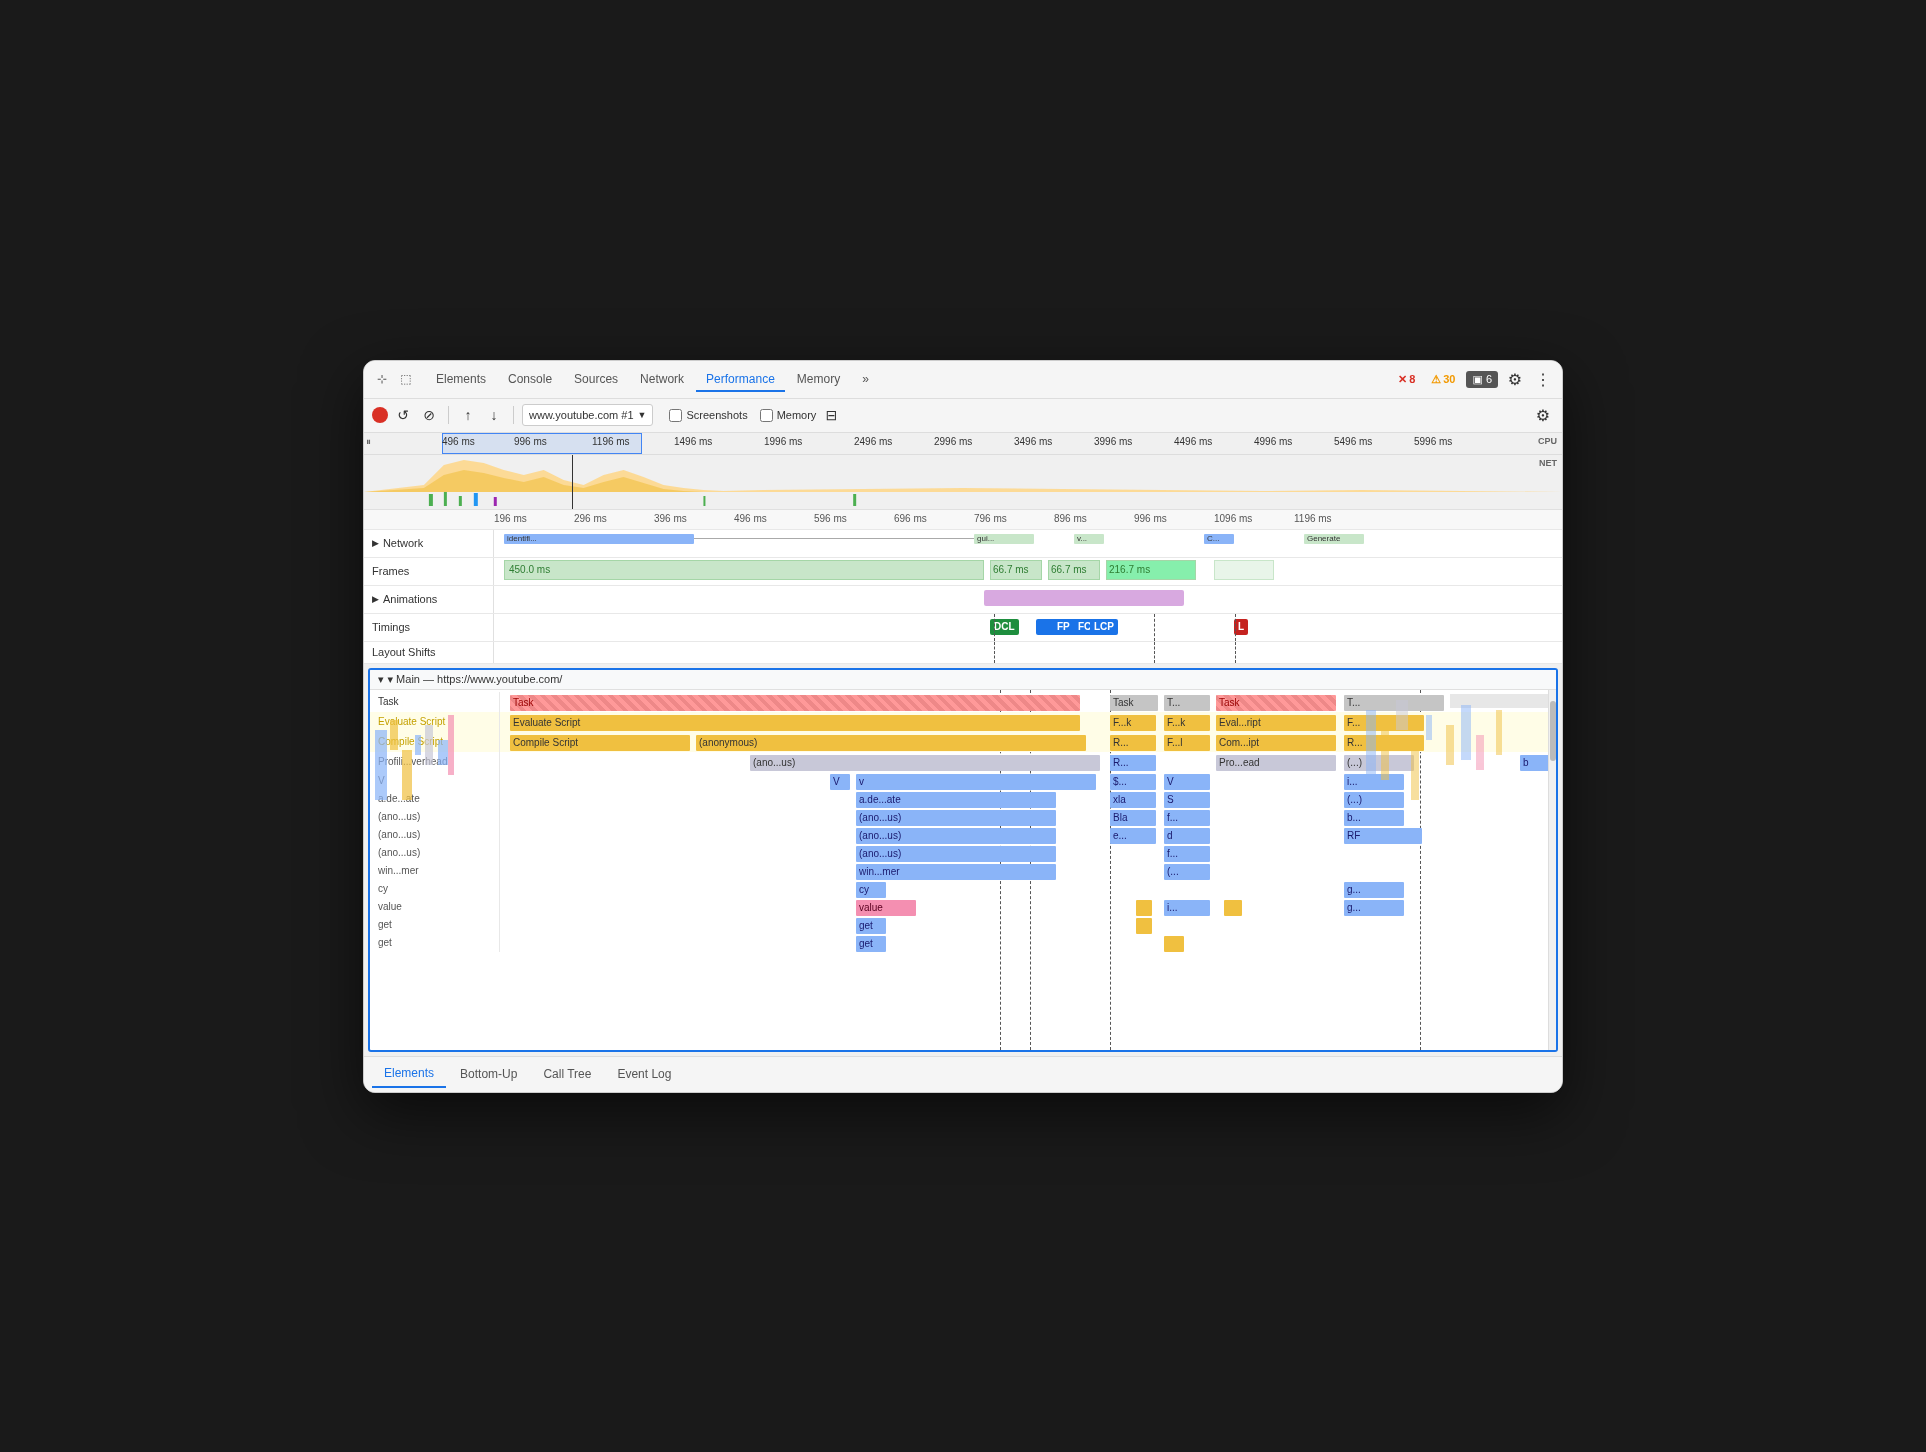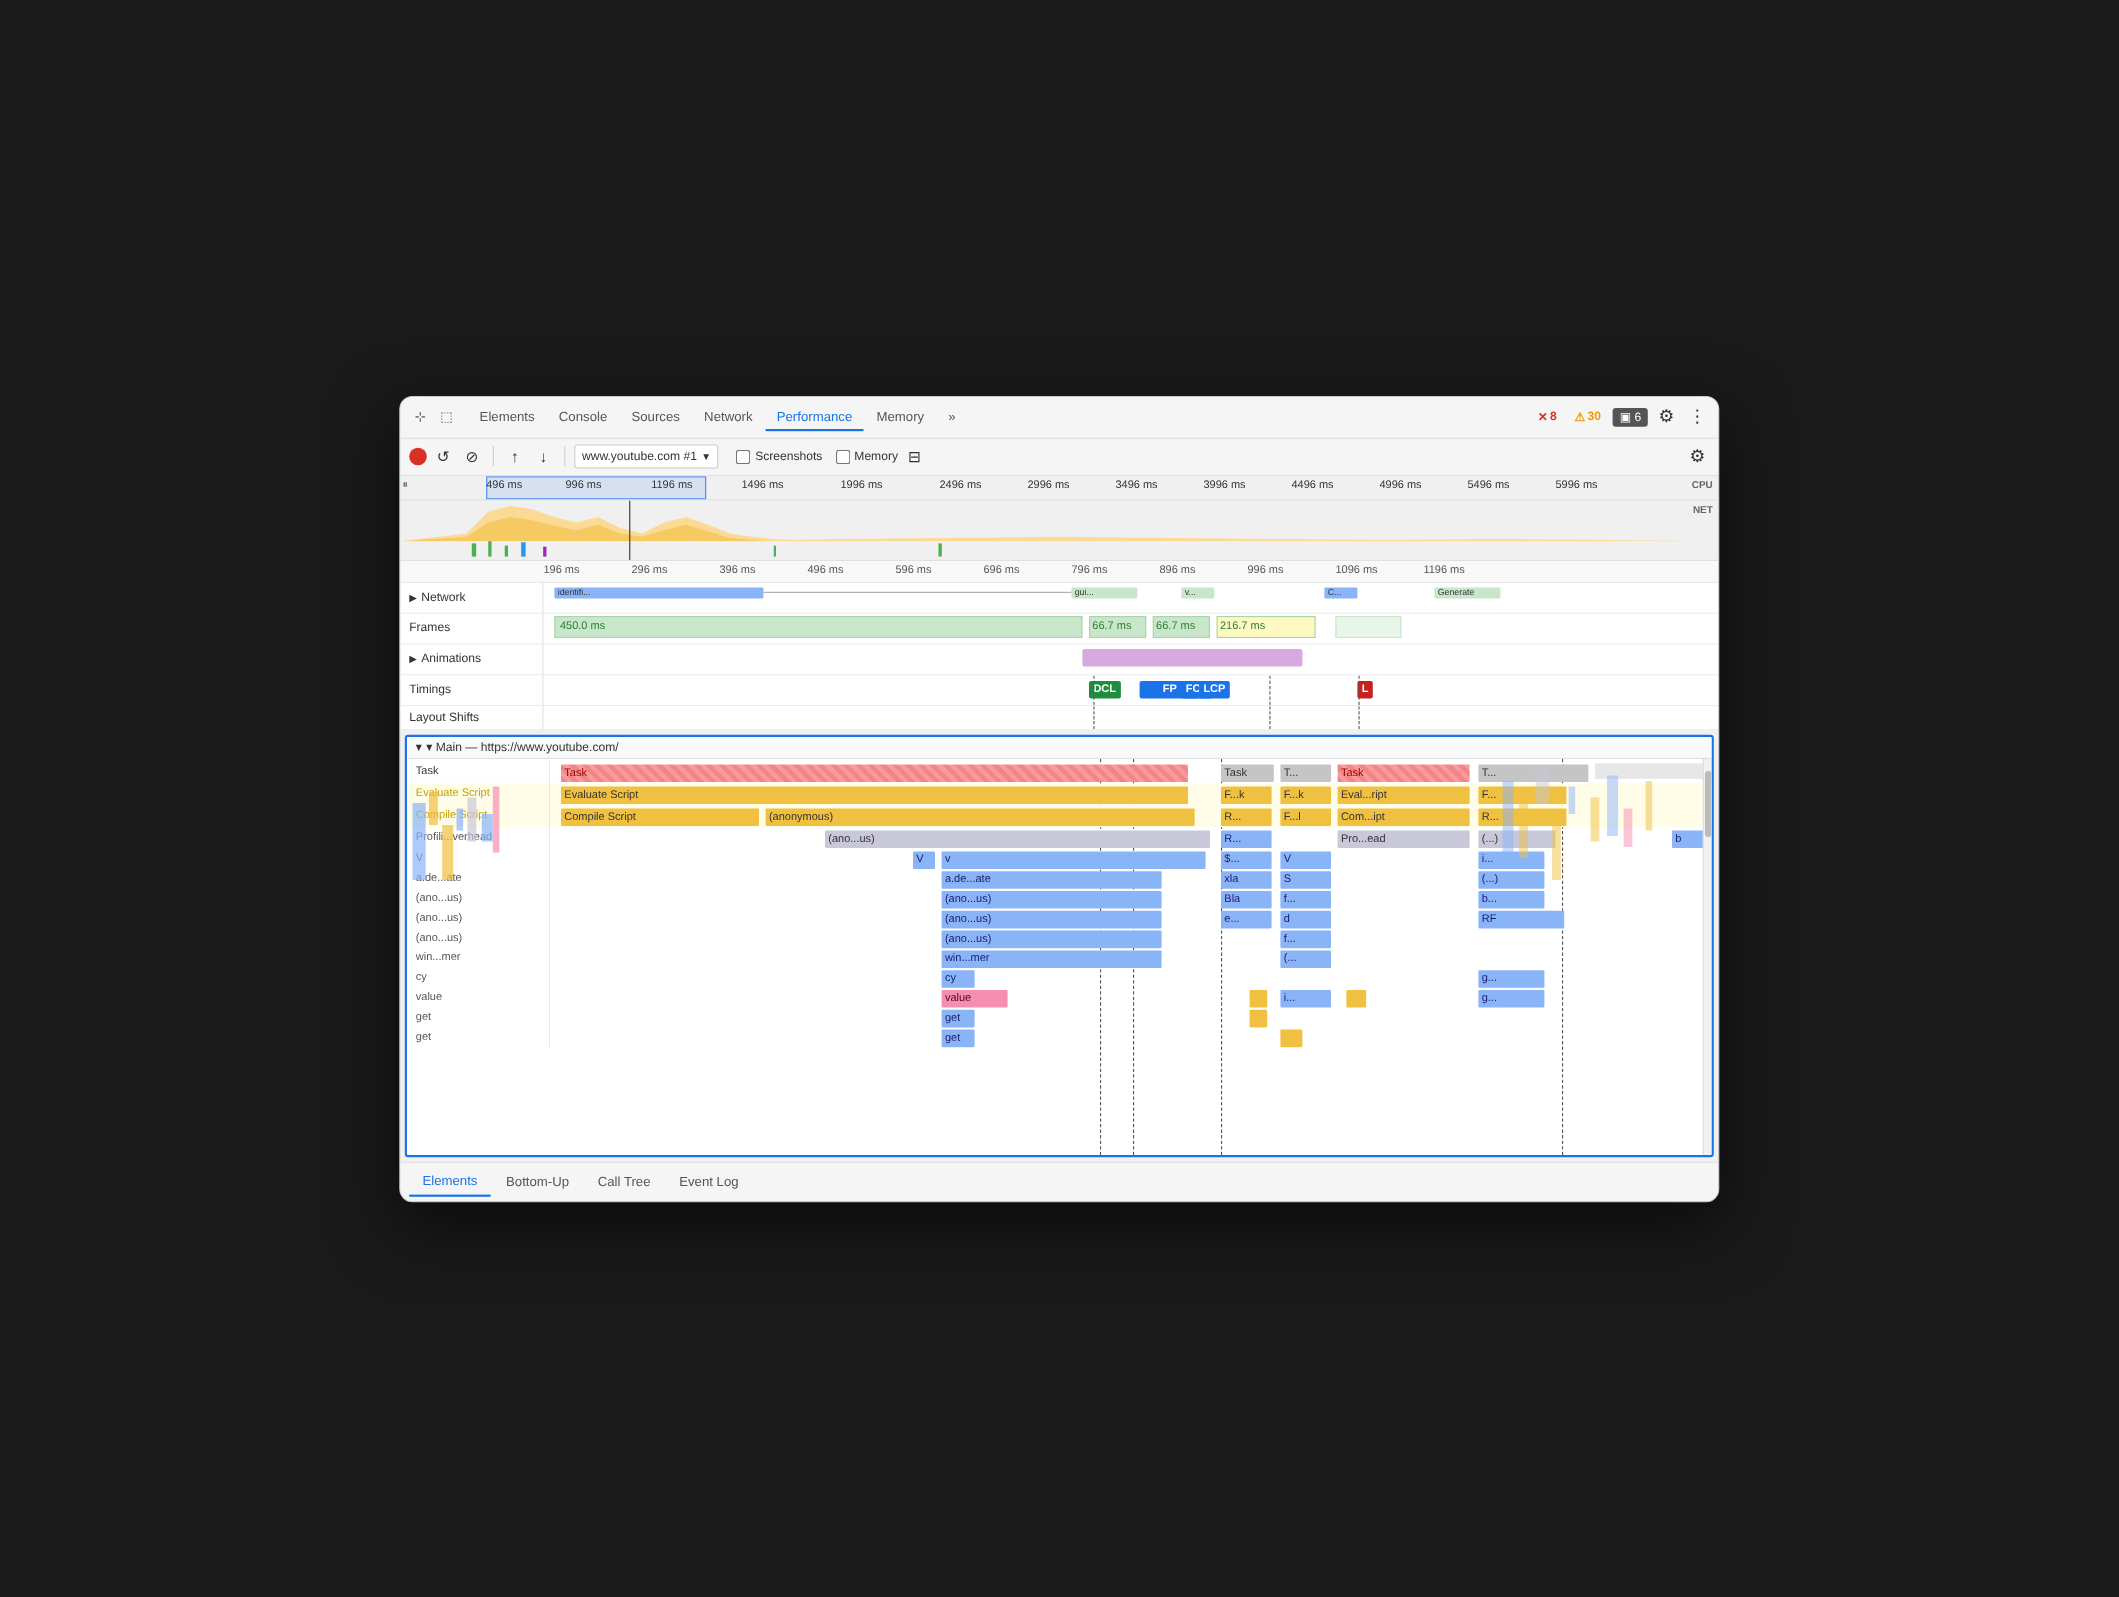--- a/index.html
+++ b/index.html
@@ -438,21 +438,21 @@
   </div>
 
   <div class="track-row">
     <div class="track-label">
       <span>Frames</span>
     </div>
     <div class="track-content" style="position:relative; overflow:hidden;">
       <div style="position:absolute; left:10px; top:2px; height:20px; width:480px; background:#c8e6c9; border:1px solid #a5d6a7; font-size:10px; color:#2e7d32; display:flex; align-items:center; padding-left:4px;">450.0 ms</div>
       <div style="position:absolute; left:496px; top:2px; height:20px; width:52px; background:#c8e6c9; border:1px solid #a5d6a7; font-size:10px; color:#2e7d32; display:flex; align-items:center; padding-left:2px;">66.7 ms</div>
       <div style="position:absolute; left:554px; top:2px; height:20px; width:52px; background:#c8e6c9; border:1px solid #a5d6a7; font-size:10px; color:#2e7d32; display:flex; align-items:center; padding-left:2px;">66.7 ms</div>
-      <div style="position:absolute; left:612px; top:2px; height:20px; width:90px; background:#fef9c3; border:1px solid #a5d6a7; font-size:10px; color:#2e7d32; display:flex; align-items:center; padding-left:2px;">216.7 ms</div>
+      <div style="position:absolute; left:612px; top:2px; height:20px; width:90px; background:#86efac; border:1px solid #a5d6a7; font-size:10px; color:#2e7d32; display:flex; align-items:center; padding-left:2px;">216.7 ms</div>
       <div style="position:absolute; left:720px; top:2px; height:20px; width:60px; background:#e8f5e9; border:1px solid #c8e6c9;"></div>
     </div>
   </div>
 
   <div class="track-row">
     <div class="track-label">
       <span style="font-size:9px;">▶</span>
       <span>Animations</span>
     </div>
     <div class="track-content" style="position:relative;">

